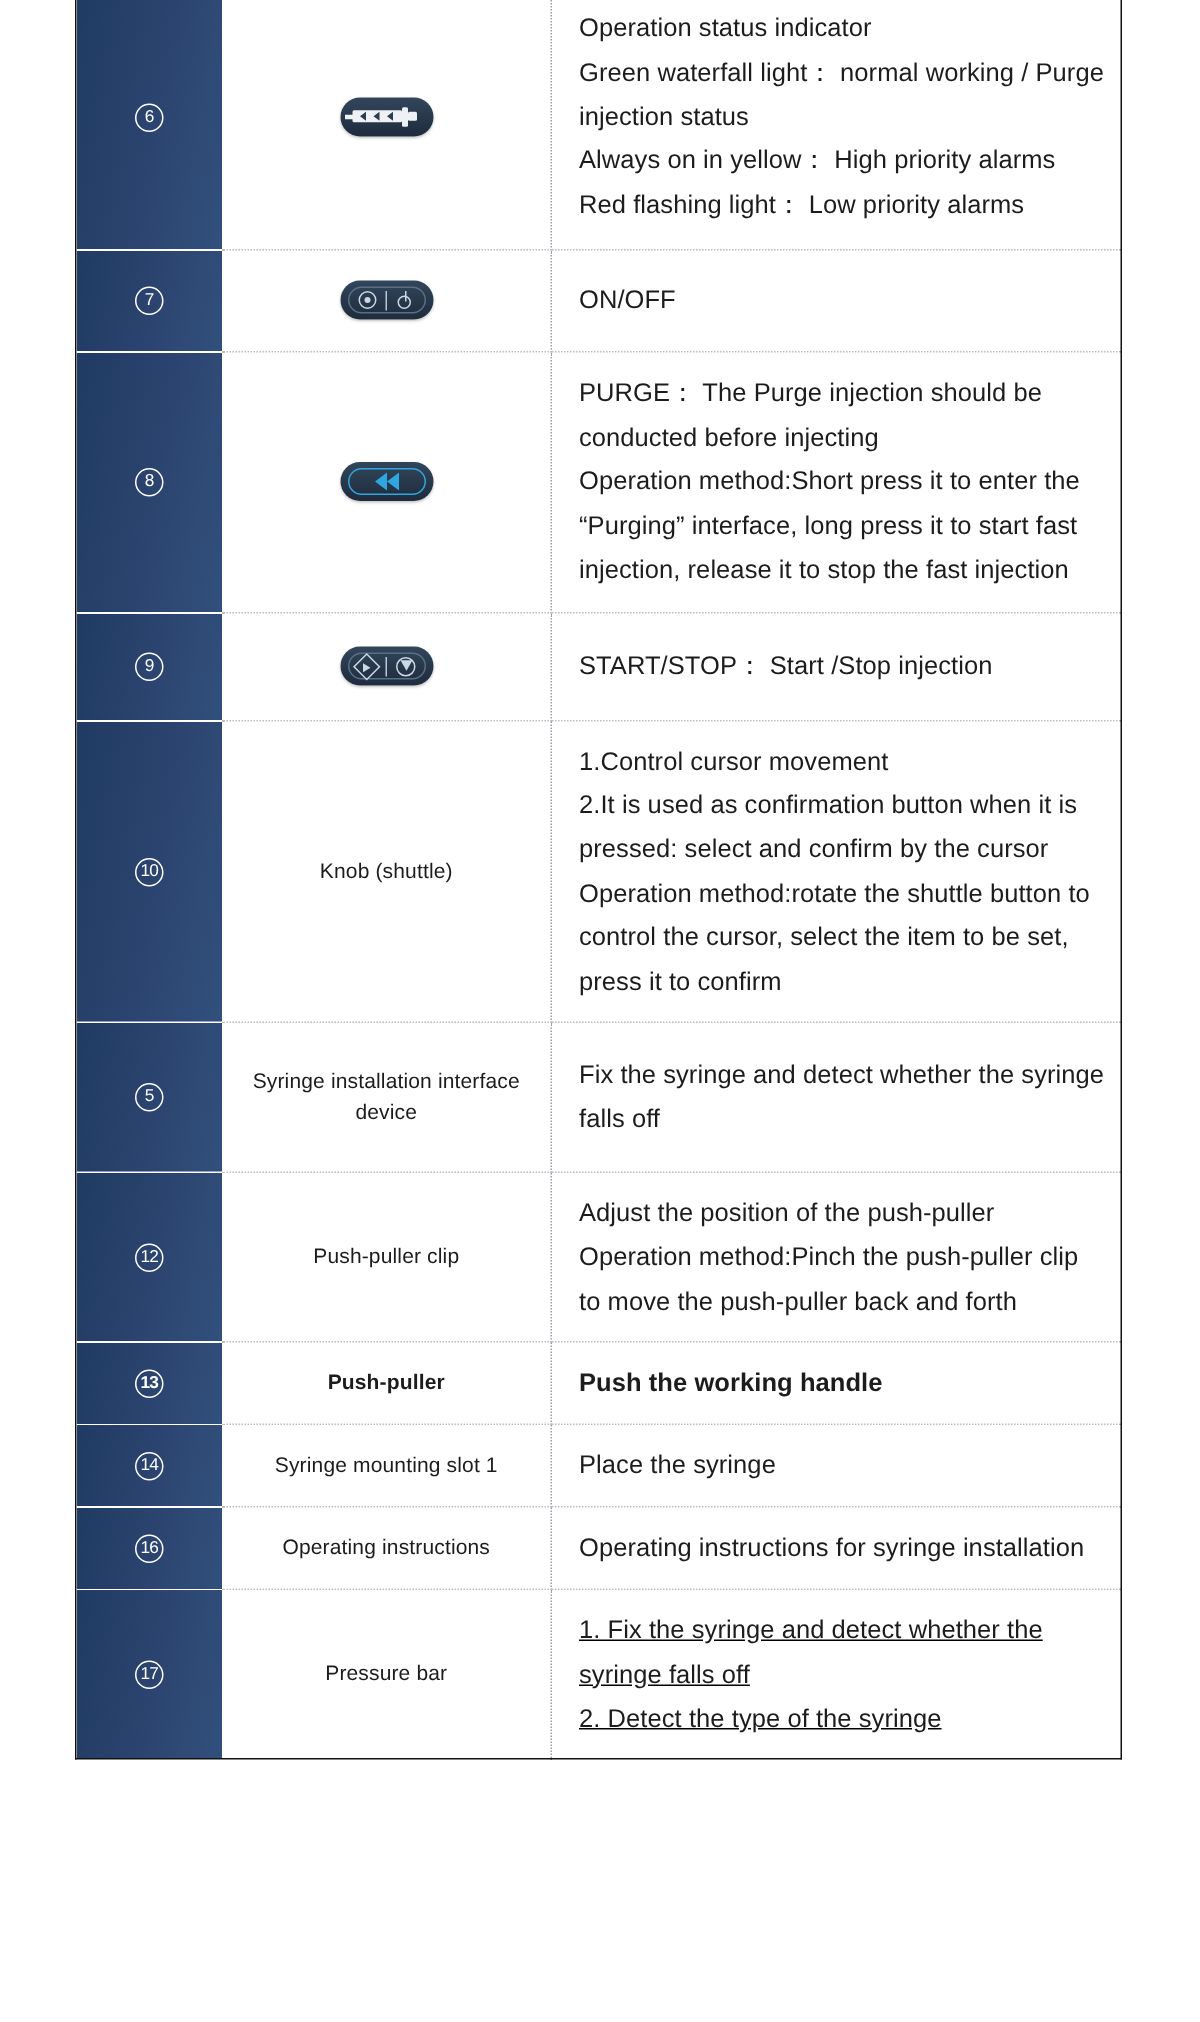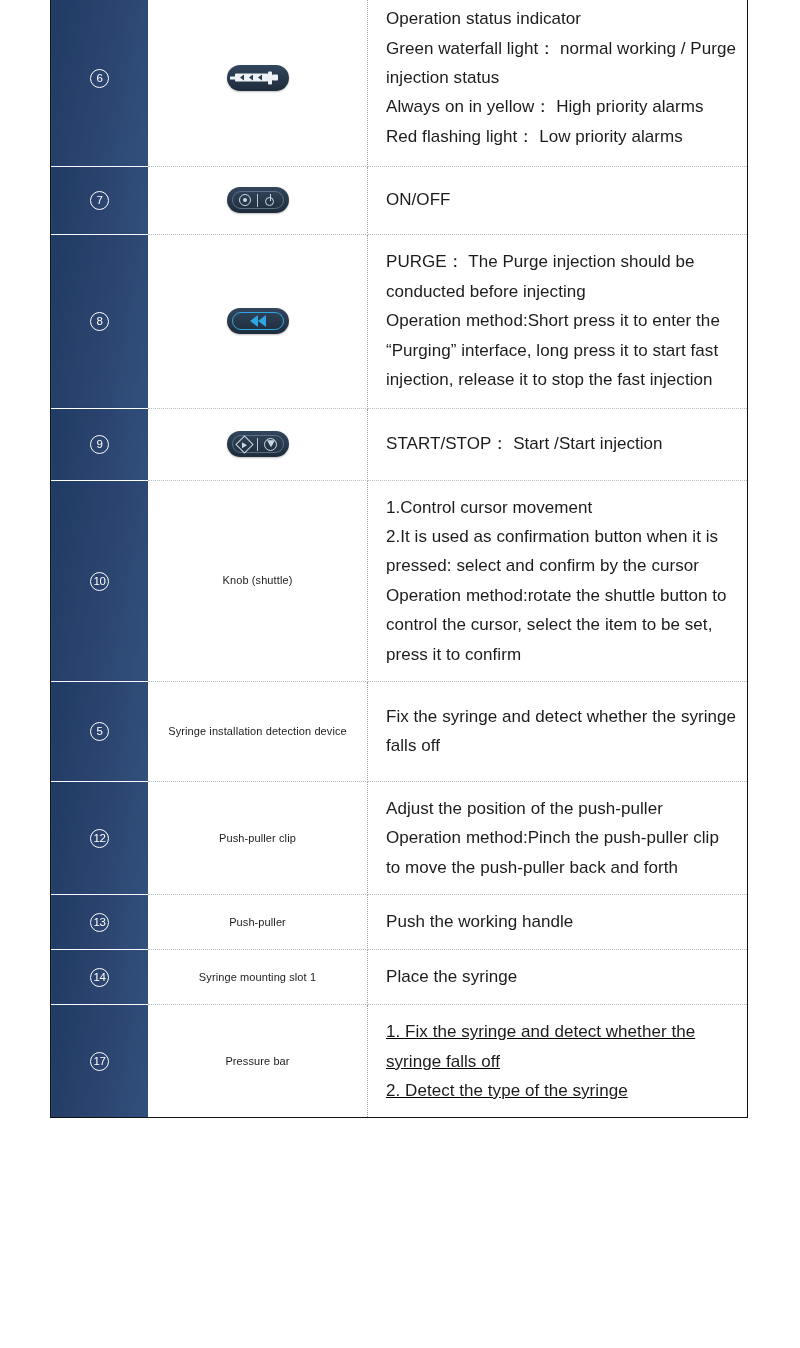--- a/index.html
+++ b/index.html
@@ -83,21 +83,21 @@
     border-radius: 50%;
     color: #ffffff;
     font-size: 11.5px;
     font-family: "Liberation Sans", "DejaVu Sans", sans-serif;
     text-align: center;
     letter-spacing: -0.5px;
     box-sizing: border-box;
   }
 
   .name-text {
-    font-size: 11px;
+    font-size: 14px;
     color: #1c1c1c;
     line-height: 1.55;
     letter-spacing: 0.1px;
   }
 
   .desc-text {
     font-size: 17px;
     color: #1c1c1c;
     line-height: 1.73;
     letter-spacing: 0.05px;
@@ -364,21 +364,21 @@
                   <span class="play"></span>
                 </span>
               <span class="ss-div"></span>
               <span class="stop-circ">
                   <span class="itri"></span>
                 </span>
             </span>
           </span>
         </td>
         <td class="c-desc">
-          <div class="desc-text">START/STOP：  Start /Start injection</div>
+          <div class="desc-text">START/STOP：  Start /Stop injection</div>
         </td>
       </tr>
 
       <tr style="height:200px;">
         <td class="c-num">
           <span class="circ-num">10</span>
         </td>
         <td class="c-name">
           <div class="name-text">Knob (shuttle)</div>
         </td>
@@ -387,65 +387,76 @@
 2.It is used as confirmation button when it is pressed: select and confirm by the cursor
 Operation method:rotate the shuttle button to control the cursor, select the item to be set, press it to confirm</div>
         </td>
       </tr>
 
       <tr style="height:100px;">
         <td class="c-num">
           <span class="circ-num">5</span>
         </td>
         <td class="c-name">
-          <div class="name-text">Syringe installation detection device</div>
+          <div class="name-text">Syringe installation interface device</div>
         </td>
         <td class="c-desc">
           <div class="desc-text">Fix the syringe and detect whether the syringe falls off</div>
         </td>
       </tr>
 
       <tr style="height:112px;">
         <td class="c-num">
           <span class="circ-num">12</span>
         </td>
         <td class="c-name">
           <div class="name-text">Push-puller clip</div>
         </td>
         <td class="c-desc">
           <div class="desc-text">Adjust the position of the push-puller
 Operation method:Pinch the push-puller clip to move the push-puller back and forth</div>
         </td>
       </tr>
 
+      <tr style="height:55px;font-weight:bold;">
+        <td class="c-num">
+          <span class="circ-num">13</span>
+        </td>
+        <td class="c-name">
+          <div class="name-text">Push-puller</div>
+        </td>
+        <td class="c-desc">
+          <div class="desc-text">Push the working handle</div>
+        </td>
+      </tr>
+
       <tr style="height:55px;">
         <td class="c-num">
-          <span class="circ-num">13</span>
-        </td>
-        <td class="c-name">
-          <div class="name-text">Push-puller</div>
-        </td>
-        <td class="c-desc">
-          <div class="desc-text">Push the working handle</div>
-        </td>
-      </tr>
+          <span class="circ-num">14</span>
+        </td>
+        <td class="c-name">
+          <div class="name-text">Syringe mounting slot 1</div>
+        </td>
+        <td class="c-desc">
+          <div class="desc-text">Place the syringe</div>
+        </td>
+      </tr>
+
 
       <tr style="height:55px;">
         <td class="c-num">
-          <span class="circ-num">14</span>
-        </td>
-        <td class="c-name">
-          <div class="name-text">Syringe mounting slot 1</div>
-        </td>
-        <td class="c-desc">
-          <div class="desc-text">Place the syringe</div>
-        </td>
-      </tr>
-
-
+          <span class="circ-num">16</span>
+        </td>
+        <td class="c-name">
+          <div class="name-text">Operating instructions</div>
+        </td>
+        <td class="c-desc">
+          <div class="desc-text">Operating instructions for syringe installation</div>
+        </td>
+      </tr>
 
       <tr style="height:90px;">
         <td class="c-num">
           <span class="circ-num">17</span>
         </td>
         <td class="c-name">
           <div class="name-text">Pressure bar</div>
         </td>
         <td class="c-desc">
           <div class="desc-text">1. Fix the syringe and detect whether the syringe falls off

